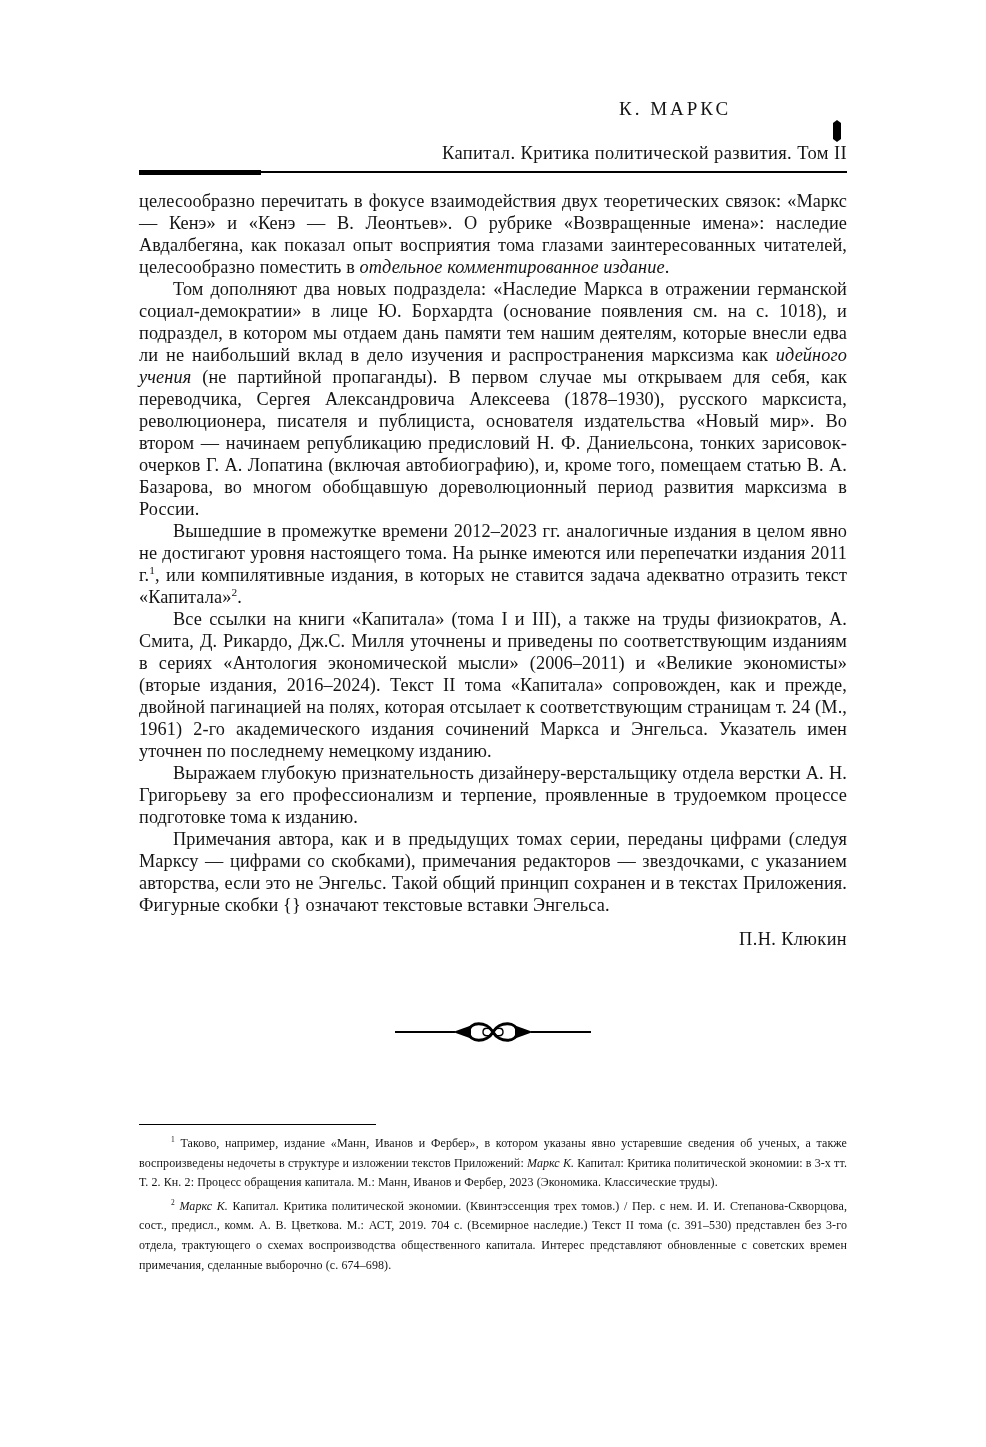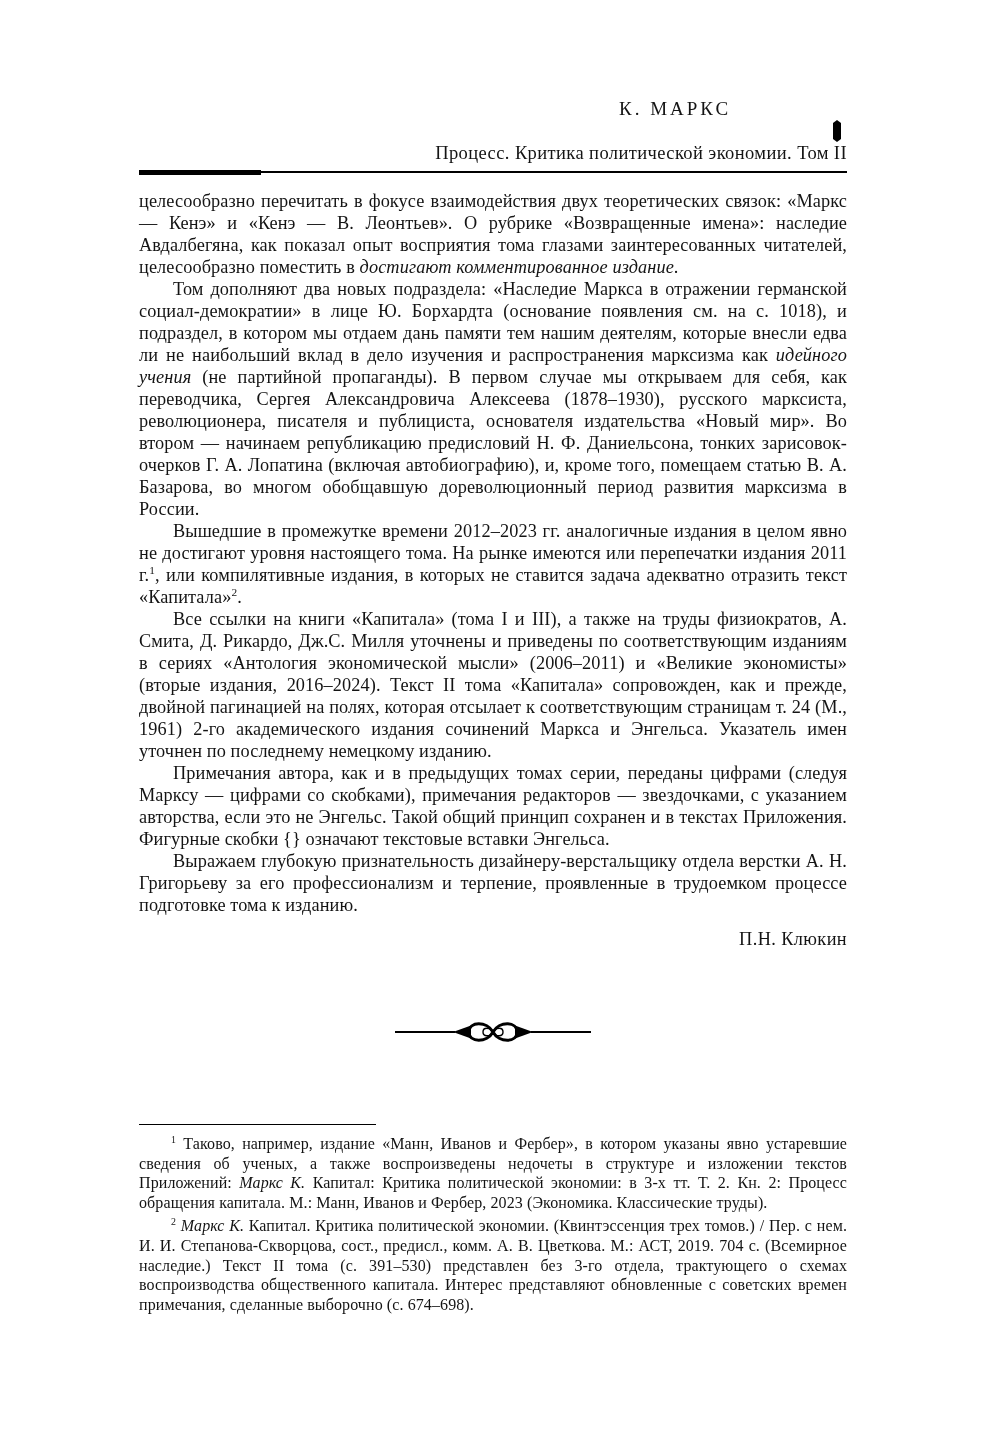--- a/index.html
+++ b/index.html
@@ -84,47 +84,47 @@
   }
 
   .footnote-sep {
     margin-top: 70px;
     width: 237px;
     border-top: 1.4px solid #000;
   }
   section.footnotes { margin-top: 9px; }
   p.footnote-para {
     margin: 0 0 4px 0;
-    font-size: 16px;
+    font-size: 12px;
     line-height: 19.6px;
     text-align: justify;
     text-indent: 32px;
     letter-spacing: 0.1px;
     hyphens: auto;
   }
 </style>
 </head>
 <body>
 
 <div class="page">
 
   <header class="running-header">
     <span class="header-author">К. МАРКС</span>
     <span class="author-rule"></span>
     <span class="header-divider"></span>
-    <span class="header-title">Процесс. Критика политической экономии. Том II</span>
+    <span class="header-title">Капитал. Критика политической развития. Том II</span>
   </header>
 
   <main class="body-text">
-      <p class="body-para no-indent"><span>целесообразно перечитать в фокусе взаимодействия двух теоретических связок: «Маркс — Кенэ» и «Кенэ — В. Леонтьев». О рубрике «Возвращенные имена»: наследие Авдалбегяна, как показал опыт восприятия тома глазами заинтересованных читателей, целесообразно поместить в </span><em>достигают комментированное издание</em><span>.</span></p>
+      <p class="body-para no-indent"><span>целесообразно перечитать в фокусе взаимодействия двух теоретических связок: «Маркс — Кенэ» и «Кенэ — В. Леонтьев». О рубрике «Возвращенные имена»: наследие Авдалбегяна, как показал опыт восприятия тома глазами заинтересованных читателей, целесообразно поместить в </span><em>отдельное комментированное издание</em><span>.</span></p>
       <p class="body-para"><span>Том дополняют два новых подраздела: «Наследие Маркса в отражении германской социал-демократии» в лице Ю. Борхардта (основание появления см. на с. 1018), и подраздел, в котором мы отдаем дань памяти тем нашим деятелям, которые внесли едва ли не наибольший вклад в дело изучения и распространения марксизма как </span><em>идейного учения</em><span> (не партийной пропаганды). В первом случае мы открываем для себя, как переводчика, Сергея Александровича Алексеева (1878–1930), русского марксиста, революционера, писателя и публициста, основателя издательства «Новый мир». Во втором — начинаем републикацию предисловий Н. Ф. Даниельсона, тонких зарисовок-очерков Г. А. Лопатина (включая автобиографию), и, кроме того, помещаем статью В. А. Базарова, во многом обобщавшую дореволюционный период развития марксизма в России.</span></p>
       <p class="body-para"><span>Вышедшие в промежутке времени 2012–2023 гг. аналогичные издания в целом явно не достигают уровня настоящего тома. На рынке имеются или перепечатки издания 2011 г.</span><sup>1</sup><span>, или компилятивные издания, в которых не ставится задача адекватно отразить текст «Капитала»</span><sup>2</sup><span>.</span></p>
       <p class="body-para"><span>Все ссылки на книги «Капитала» (тома I и III), а также на труды физиократов, А. Смита, Д. Рикардо, Дж.С. Милля уточнены и приведены по соответствующим изданиям в сериях «Антология экономической мысли» (2006–2011) и «Великие экономисты» (вторые издания, 2016–2024). Текст II тома «Капитала» сопровожден, как и прежде, двойной пагинацией на полях, которая отсылает к соответствующим страницам т. 24 (М., 1961) 2-го академического издания сочинений Маркса и Энгельса. Указатель имен уточнен по последнему немецкому изданию.</span></p>
+      <p class="body-para"><span>Выражаем глубокую признательность дизайнеру-верстальщику отдела верстки А. Н. Григорьеву за его профессионализм и терпение, проявленные в трудоемком процессе подготовке тома к изданию.</span></p>
       <p class="body-para"><span>Примечания автора, как и в предыдущих томах серии, переданы цифрами (следуя Марксу — цифрами со скобками), примечания редакторов — звездочками, с указанием авторства, если это не Энгельс. Такой общий принцип сохранен и в текстах Приложения. Фигурные скобки {} означают текстовые вставки Энгельса.</span></p>
-      <p class="body-para"><span>Выражаем глубокую признательность дизайнеру-верстальщику отдела верстки А. Н. Григорьеву за его профессионализм и терпение, проявленные в трудоемком процессе подготовке тома к изданию.</span></p>
     </main>
 
   <div class="signature">П.Н. Клюкин</div>
 
   <div class="ornament-wrap">
     <svg width="196" height="36" viewBox="0 0 196 36" aria-hidden="true">
       <line x1="0" y1="18" x2="60" y2="18" stroke="#000" stroke-width="2.2"></line>
       <line x1="136" y1="18" x2="196" y2="18" stroke="#000" stroke-width="2.2"></line>
       <polygon points="58,18 76,11.5 76,24.5" fill="#000"></polygon>
       <polygon points="138,18 120,11.5 120,24.5" fill="#000"></polygon>

